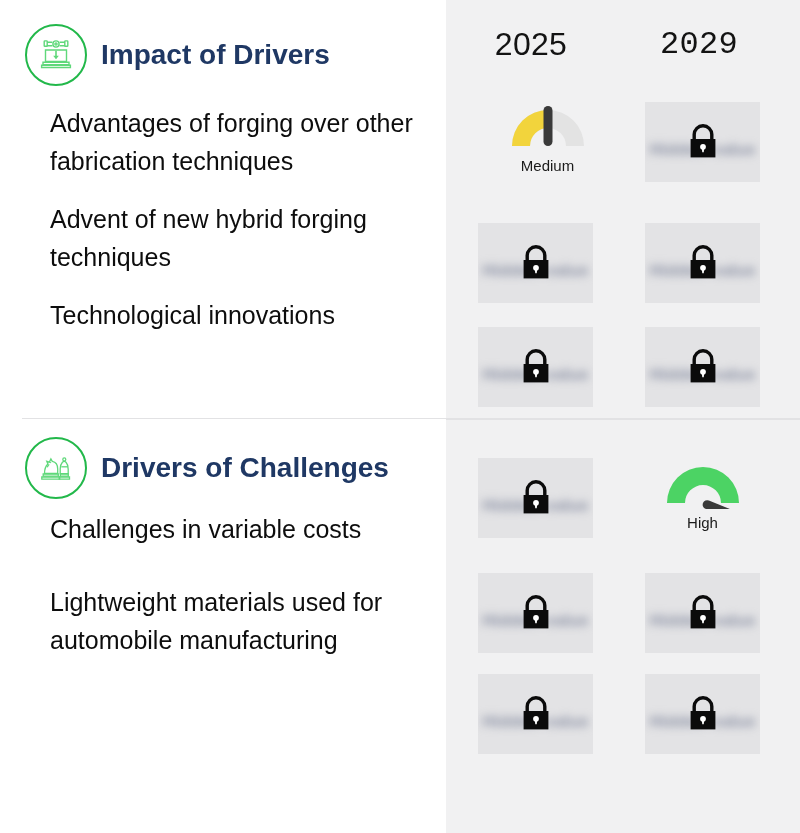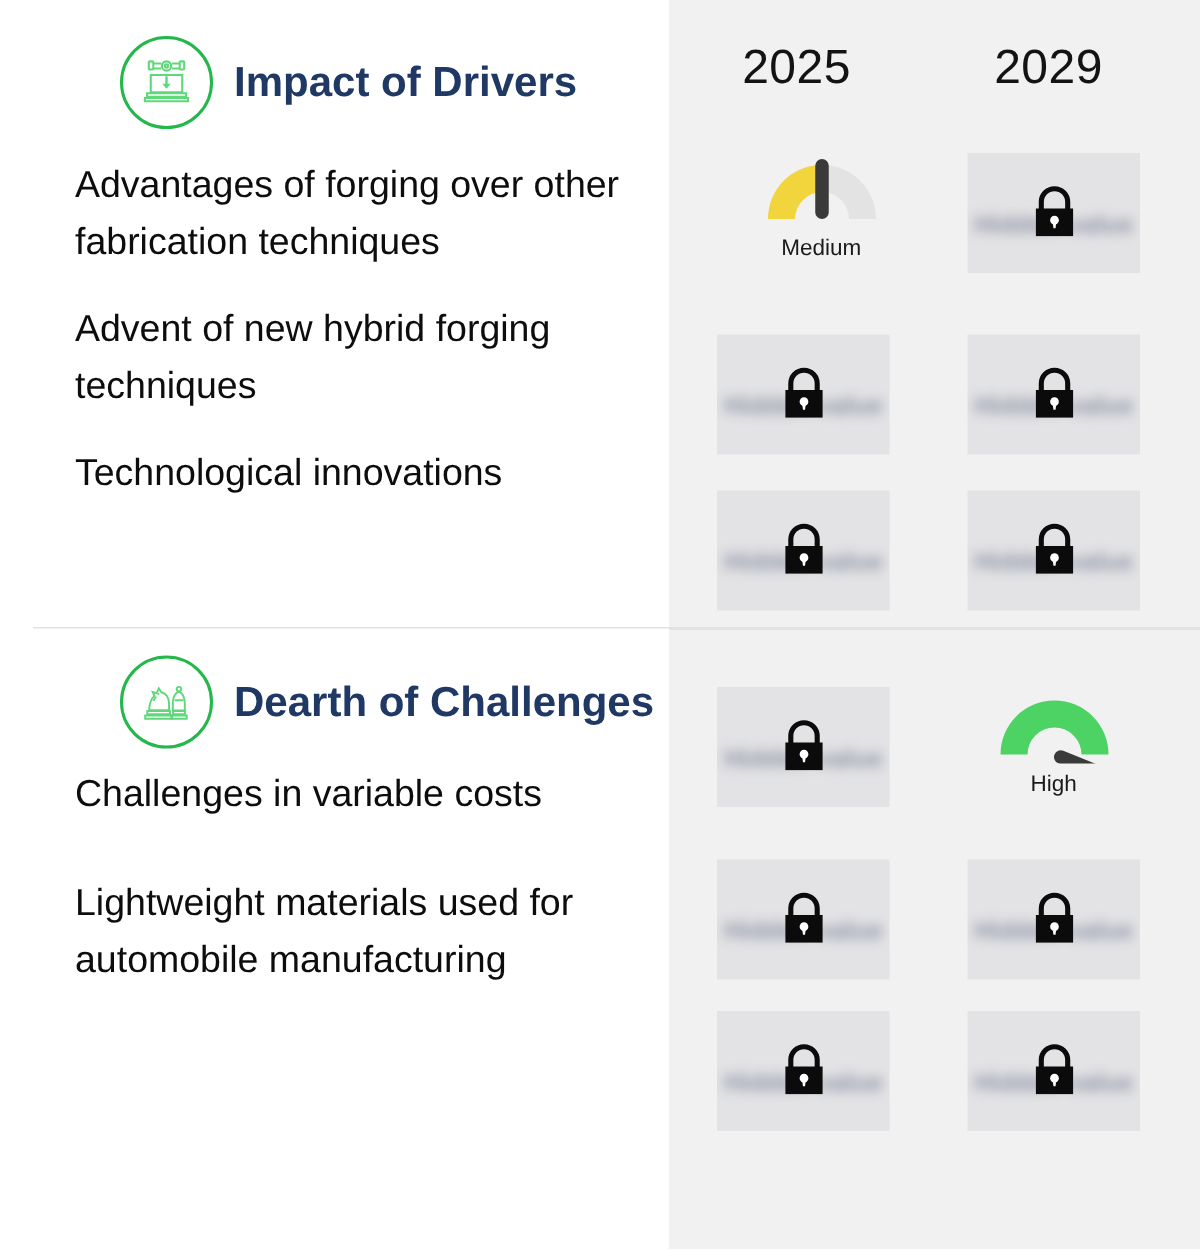--- a/index.html
+++ b/index.html
@@ -50,37 +50,36 @@
   .col-header {
     position: absolute;
     top: 26px;
     width: 130px;
     text-align: center;
     font-size: 32px;
     color: #131313;
     letter-spacing: 0.3px;
   }
   .col-header.c2025 { left: 466px; }
-  .col-header.c2029 { left: 634px; }
+  .col-header.c2029 { left: 634px; font-family: Liberation Mono, monospace; }
 
   
   .section {
     position: absolute;
     left: 0;
     width: 446px;
   }
   .section.drivers { top: 20px; }
   .section.challenges { top: 433px; }
 
   .section-head {
     display: flex;
     align-items: center;
-    padding-left: 36px;
+    padding-left: 25px;
     height: 70px;
-    margin-left: 44px;
   }
   .icon-circle {
     width: 62px;
     height: 62px;
     border-radius: 50%;
     border: 2.4px solid #22b84a;
     display: flex;
     align-items: center;
     justify-content: center;
     flex: 0 0 auto;
@@ -294,21 +293,21 @@
           <path d="M7.2 26h15.1v2.2H7.2z"></path>
           <path d="M5.8 29h17.9v2.2H5.8z"></path>
 
           <path d="M26.4 14.2a2.6 2.6 0 0 1 3.6 0c1.6 1.7 2.2 4.3 2.2 7v4.4h-8V21c0-2.7.6-5.1 2.2-6.8z"></path>
           <path d="M25.4 18.8h5.9"></path>
           <circle cx="28.3" cy="11.4" r="1.5"></circle>
           <path d="M24.4 26h7.9v2.2h-7.9z"></path>
           <path d="M23.2 29h10.3v2.2H23.2z"></path>
         </svg>
       </div>
-      <div class="section-title">Dearth of Challenges</div>
+      <div class="section-title">Drivers of Challenges</div>
     </div>
   </div>
 
   <div class="item-list challenges-list">
     <div class="list-item">Challenges in variable costs</div>
     <div class="list-item">Lightweight materials used for automobile manufacturing</div>
   </div>
 
   <div class="cell locked" style="left:478px; top:458px;">
     <div class="blur-text">Hidden value</div>

